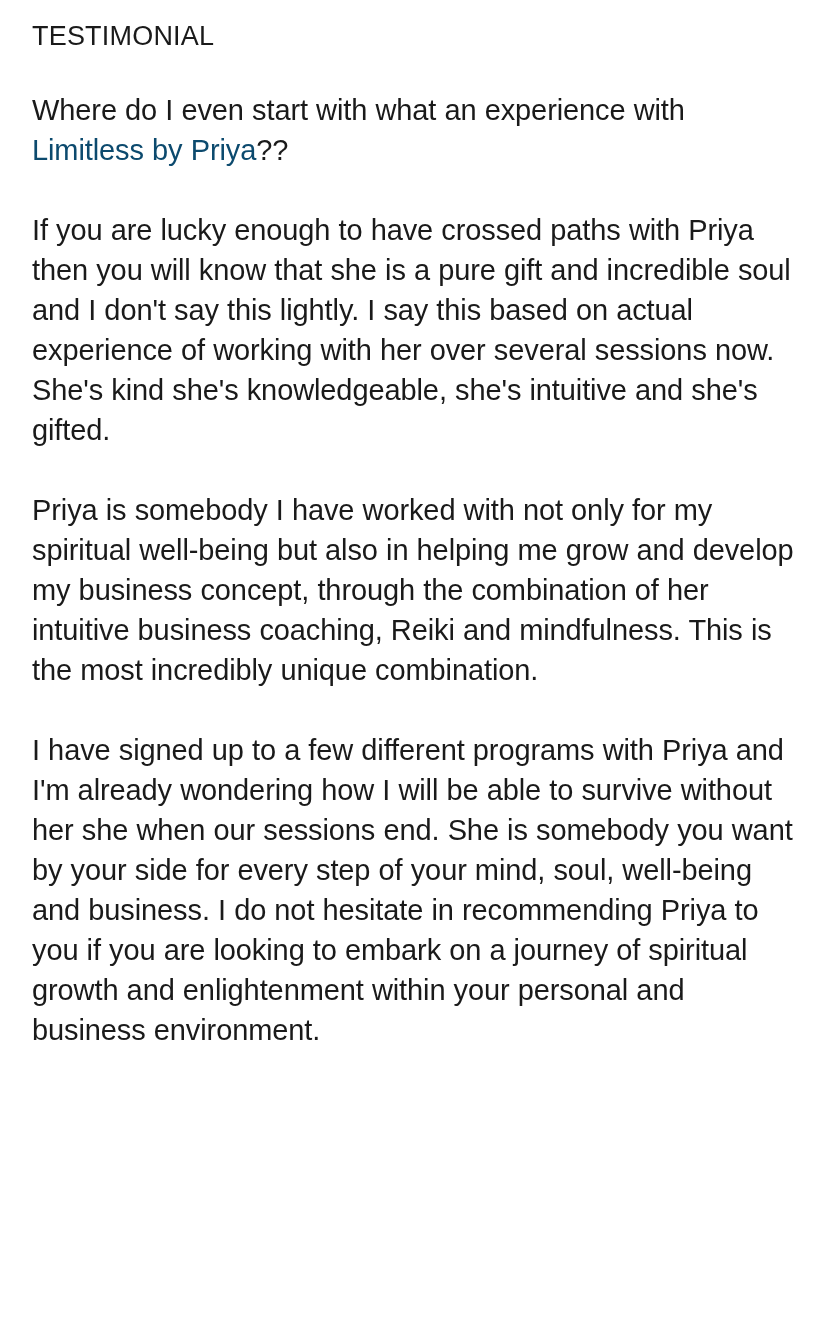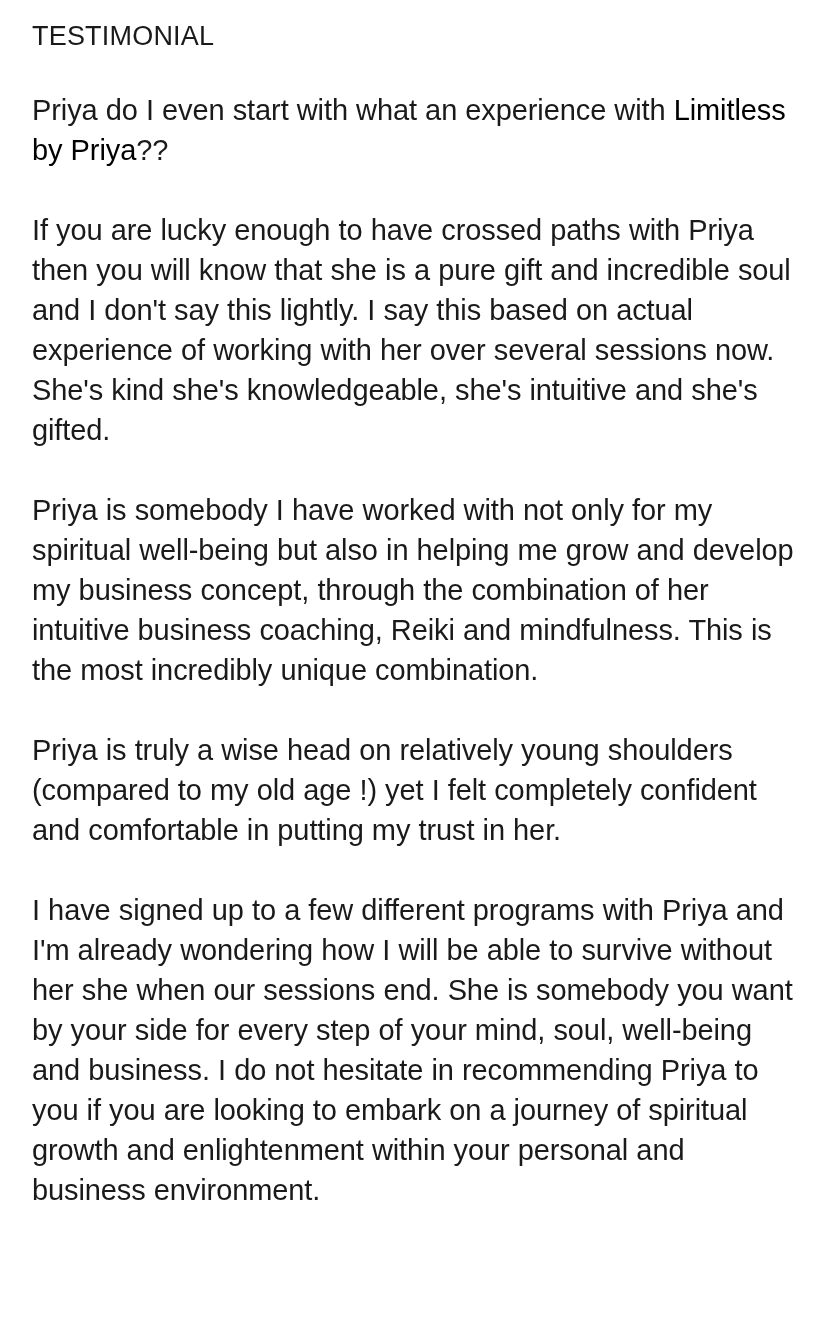--- a/index.html
+++ b/index.html
@@ -35,35 +35,34 @@
     font-weight: 400;
     color: #1a1a1a;
     margin: 0 0 40px 0;
     letter-spacing: -0.1px;
     word-spacing: 0.2px;
   }
   .para:last-child {
     margin-bottom: 8px;
   }
   .link {
-    color: #000000;
+    color: #0c4a6e;
     text-decoration: none;
     cursor: pointer;
   }
 </style>
 </head>
 <body>
 
 <div class="page">
 
   <div class="heading">TESTIMONIAL</div>
 
-  <p class="para"><span>Priya do I even start with what an experience with </span><a class="link" href="#">Limitless by Priya</a><span>??</span></p>
+  <p class="para"><span>Where do I even start with what an experience with </span><a class="link" href="#">Limitless by Priya</a><span>??</span></p>
 
   <p class="para">If you are lucky enough to have crossed paths with Priya then you will know that she is a pure gift and incredible soul and I don't say this lightly. I say this based on actual experience of working with her over several sessions now. She's kind she's knowledgeable, she's intuitive and she's gifted.</p>
 
   <p class="para">Priya is somebody I have worked with not only for my spiritual well-being but also in helping me grow and develop my business concept, through the combination of her intuitive business coaching, Reiki and mindfulness. This is the most incredibly unique combination.</p>
 
-  <p class="para">Priya is truly a wise head on relatively young shoulders (compared to my old age !) yet I felt completely confident and comfortable in putting my trust in her.</p>
 
   <p class="para">I have signed up to a few different programs with Priya and I'm already wondering how I will be able to survive without her she when our sessions end. She is somebody you want by your side for every step of your mind, soul, well-being and business.  I do not hesitate in recommending Priya to you if you are looking to embark on a journey of spiritual growth and enlightenment within your personal and business environment.</p>
 
 </div>
 
 </body></html>

